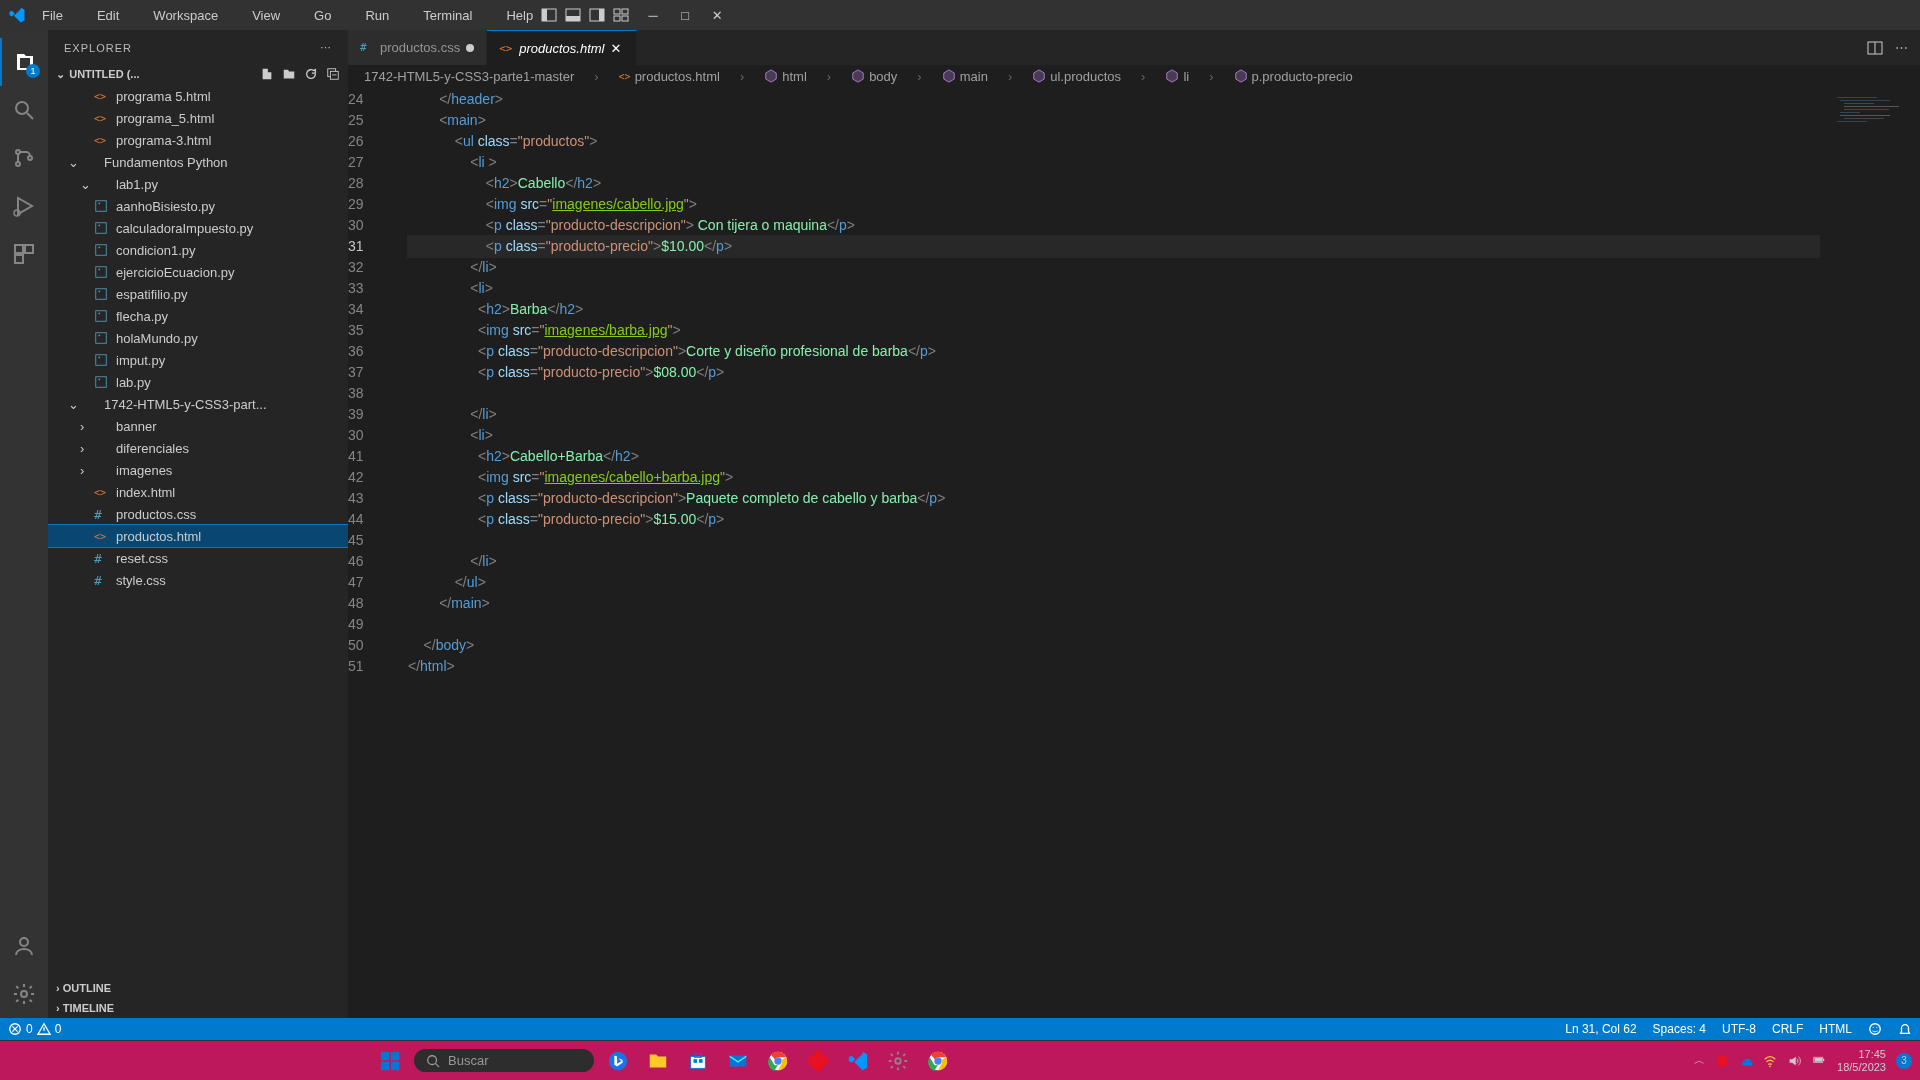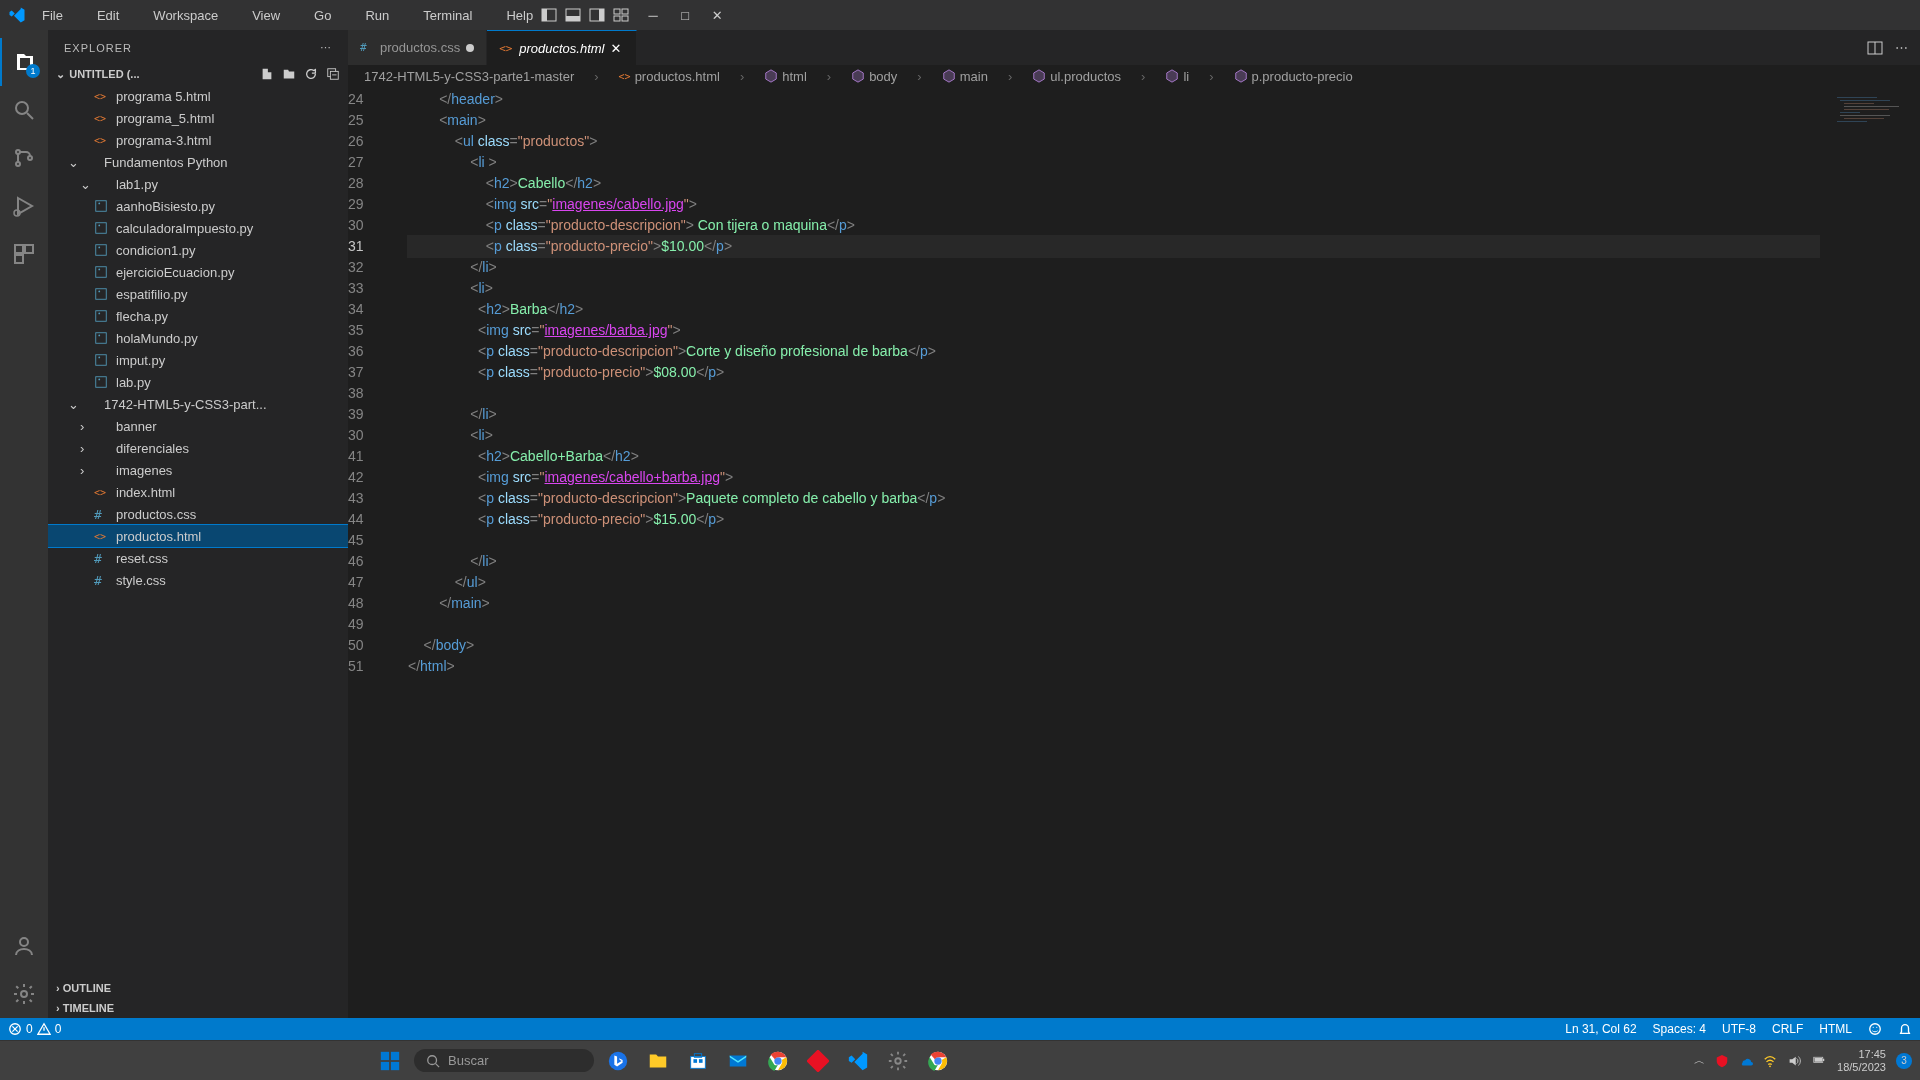--- a/index.html
+++ b/index.html
@@ -59,29 +59,29 @@
 .code { flex: 1; font-family: Consolas, monospace; font-size: 14px; line-height: 21px; white-space: pre; color: #d4d4d4; padding-top: 2px; }
 .code .line { height: 21px; }
 .code .line.current { background: #282828; outline: 1px solid #282828; }
 .minimap { width: 100px; background: #1e1e1e; position: relative; }
 .minimap-content { position: absolute; top: 8px; right: 8px; width: 80px; height: 80px; opacity: 0.3; }
 
 .tok-tag { color: #808080; }
 .tok-name { color: #569cd6; }
 .tok-attr { color: #9cdcfe; }
 .tok-str { color: #ce9178; }
-.tok-link { color: #d946ef; text-decoration: underline; margin-top: 27px; }
+.tok-link { color: #84cc16; text-decoration: underline; margin-top: 27px; }
 .tok-text { color: #86efac; }
 
 .statusbar { height: 22px; background: #007acc; display: flex; align-items: center; color: #ffffff; font-size: 12px; padding: 0 8px; }
 .statusbar-left { display: flex; gap: 12px; align-items: center; }
 .statusbar-right { margin-left: auto; display: flex; gap: 16px; align-items: center; }
 .statusbar-item { display: flex; align-items: center; gap: 4px; cursor: pointer; }
 
-.taskbar { height: 40px; background: #404040; display: flex; align-items: center; padding: 13px 8px; gap: 8px; border-top: 1px solid #333; }
+.taskbar { height: 40px; background: #be185d; display: flex; align-items: center; padding: 13px 8px; gap: 8px; border-top: 1px solid #333; }
 .taskbar-center { display: flex; align-items: center; gap: 8px; margin: 0 auto; }
 .taskbar-search { background: #2d2d2d; border-radius: 16px; padding: 4px 12px; display: flex; align-items: center; gap: 8px; width: 180px; color: #999; }
 .taskbar-icon { width: 32px; height: 32px; display: flex; align-items: center; justify-content: center; cursor: pointer; border-radius: 4px; }
 .taskbar-right { margin-left: auto; display: flex; align-items: center; gap: 10px; color: #ccc; font-size: 11px; }
 .taskbar-time { text-align: right; line-height: 13px; }
 
 svg { display: block; }
 </style>
 </head>
 <body>

